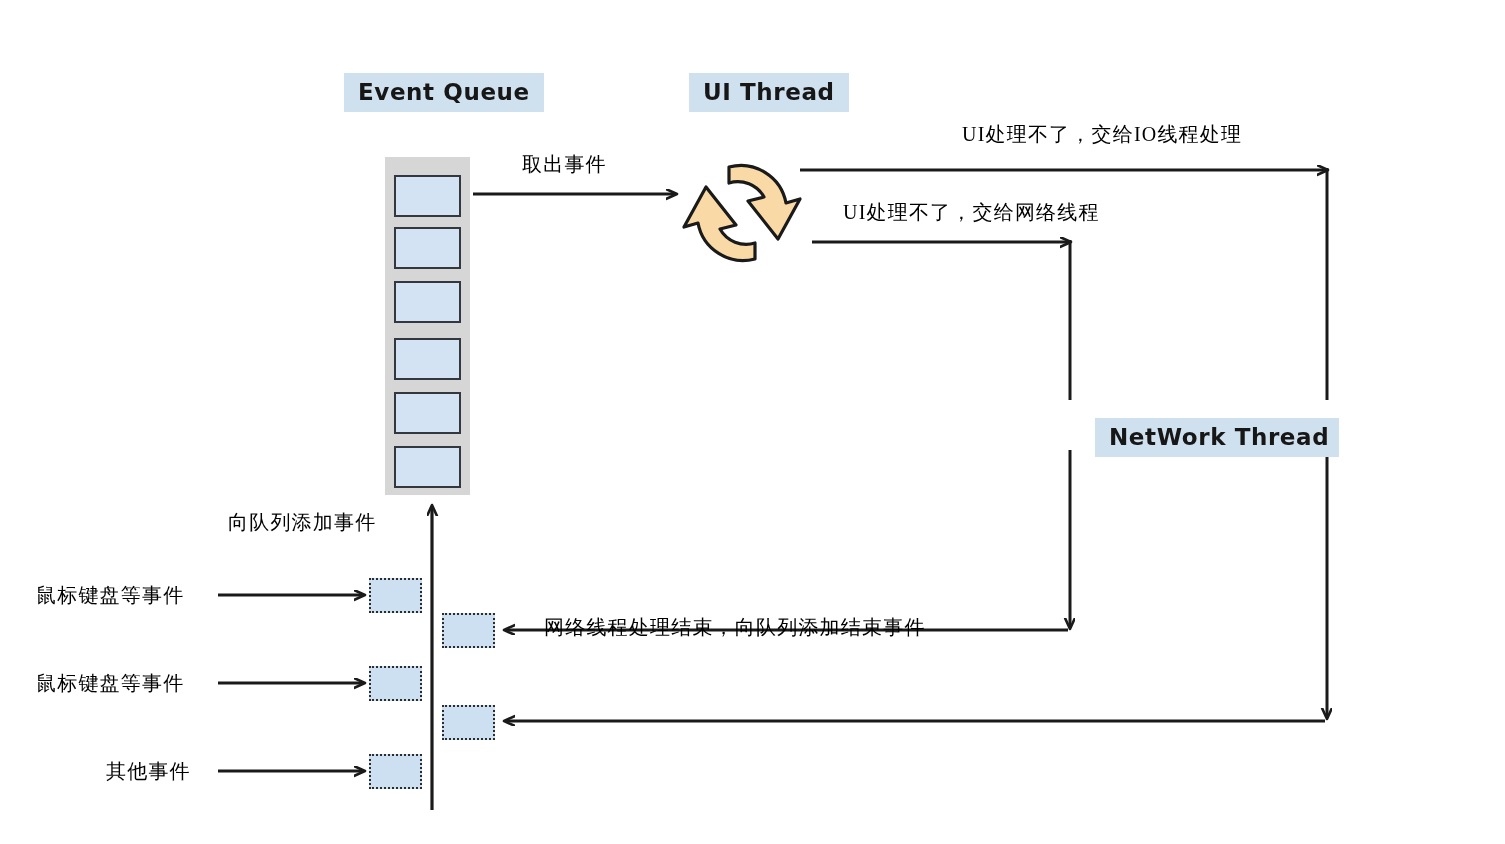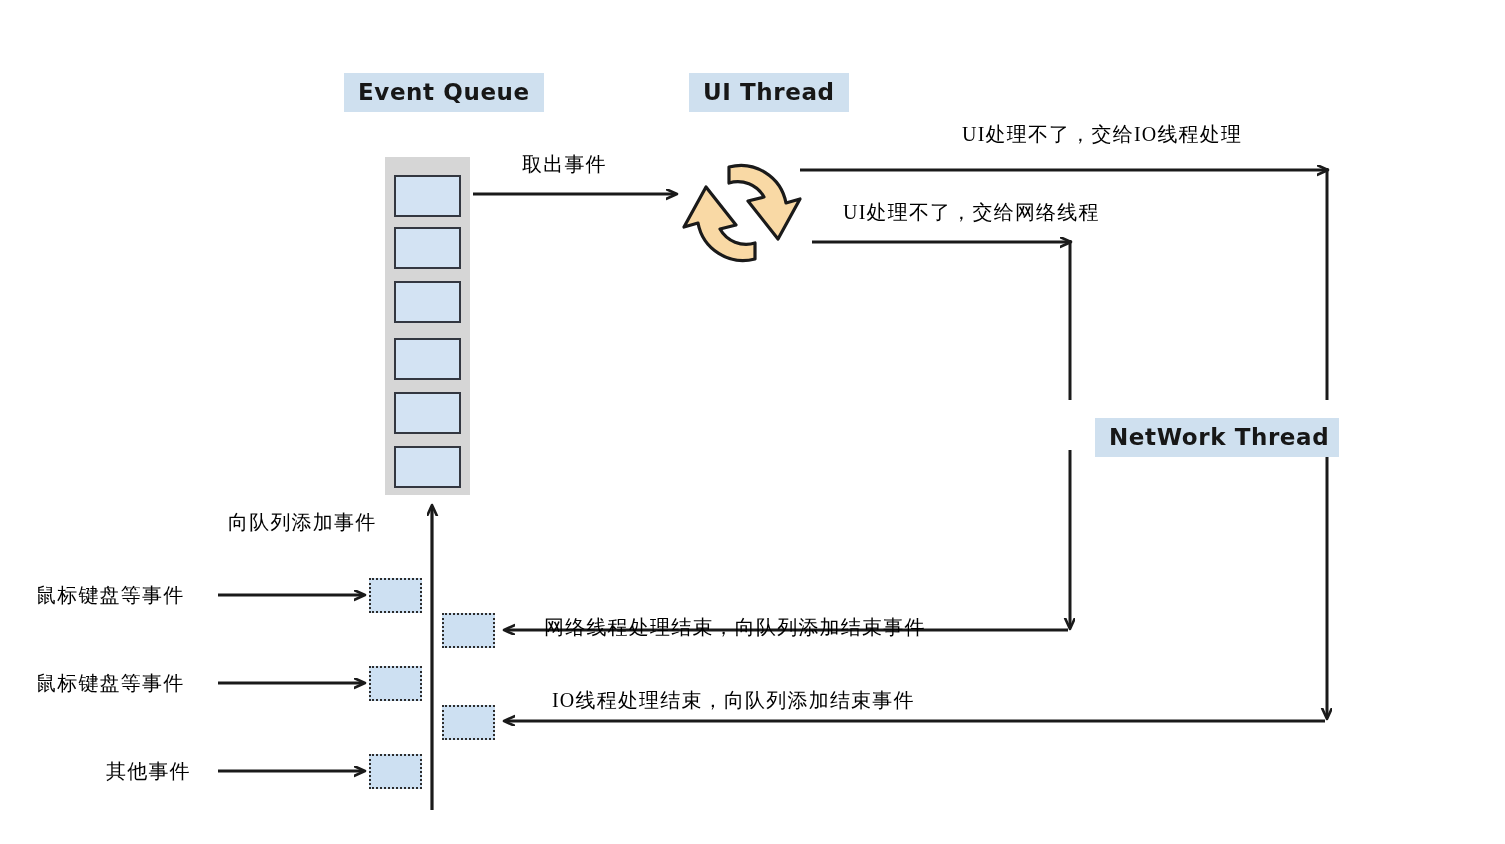--- a/index.html
+++ b/index.html
@@ -124,19 +124,18 @@
 
   <div class="hdr-label" style="left:344px; top:73px;">Event Queue</div>
   <div class="hdr-label" style="left:673px; top:73px;margin-left:16px;">UI Thread</div>
   <div class="hdr-label" style="left:1095px; top:402px;margin-top:16px;">NetWork Thread</div>
 
   <div class="cn-text" style="left:522px; top:152px;">取出事件</div>
   <div class="cn-text" style="left:962px; top:122px;">UI处理不了，交给IO线程处理</div>
   <div class="cn-text" style="left:843px; top:200px;">UI处理不了，交给网络线程</div>
   <div class="cn-text" style="left:228px; top:510px;">向队列添加事件</div>
   <div class="cn-text" style="left:544px; top:587px;margin-top:28px;">网络线程处理结束，向队列添加结束事件</div>
-  <div class="cn-text" style="left:552px; top:688px;">IO线程处理结束，向队列添加结束事件</div>
 
   <div class="cn-text" style="left:36px; top:583px;">鼠标键盘等事件</div>
   <div class="cn-text" style="left:36px; top:671px;">鼠标键盘等事件</div>
   <div class="cn-text" style="left:106px; top:759px;">其他事件</div>
 
 </div>
 
 </body></html>

